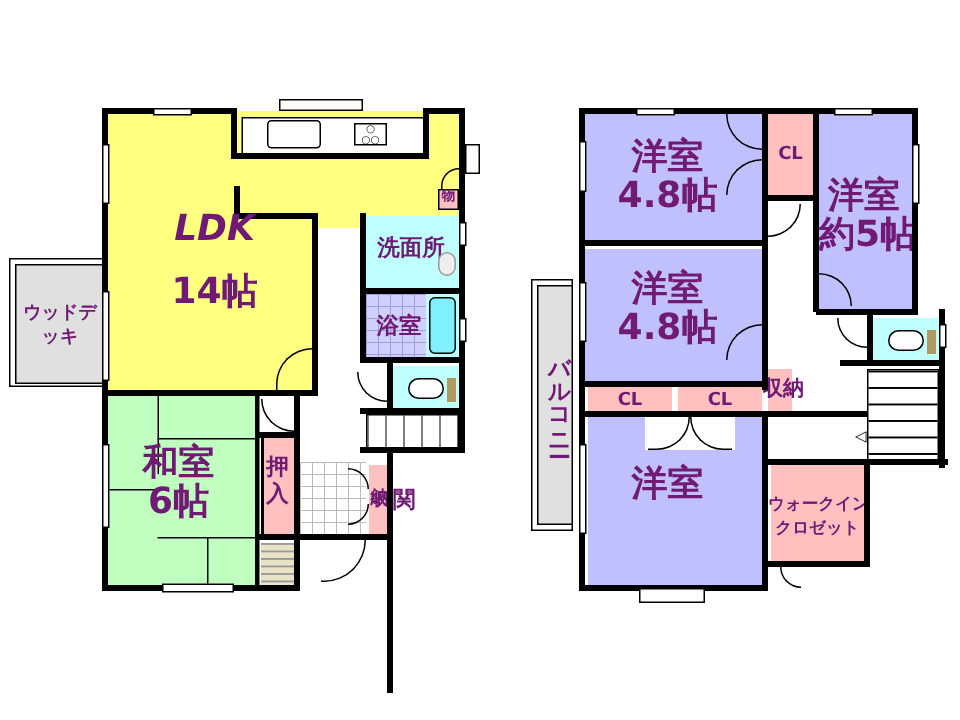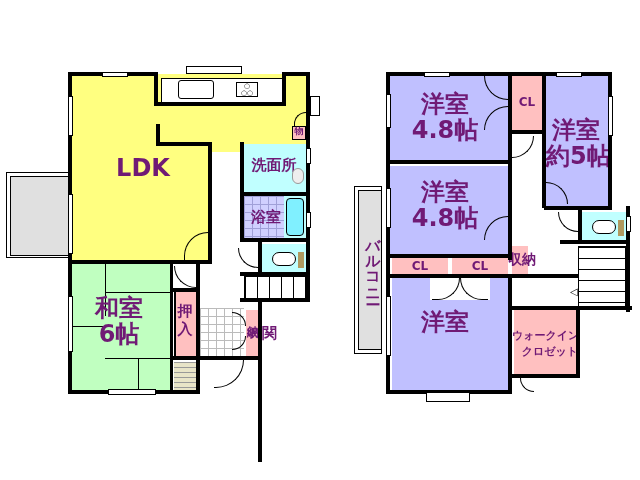--- a/index.html
+++ b/index.html
@@ -20,20 +20,21 @@
   .stairs-v { background-image: linear-gradient(#000 1px, transparent 1px); background-size: 100% 11px; }
   .tatami-line { position:absolute; background:#000; }
 </style>
 </head>
 <body>
 
 <div class="abs" style="left:0;top:0;width:320px;height:480px;">
 
   <div class="room" style="left:6px;top:172px;width:66px;height:86px;border:1px solid #000;background:#fff;"></div>
   <div class="room" style="left:10px;top:176px;width:60px;height:80px;background:#e0e0e0;border:1px solid #000;"></div>
+  <div class="label sm" style="left:12px;top:200px;width:56px;white-space:normal;font-size:12px;line-height:16px;">ウッドデッキ</div>
 
   <div class="room" style="left:72px;top:74px;width:138px;height:188px;background:#ffff80;"></div>
   <div class="room" style="left:150px;top:74px;width:160px;height:78px;background:#ffff80;"></div>
 
   <div class="abs" style="left:161px;top:78px;width:125px;height:26px;background:#fff;border:1px solid #000;"></div>
   <div class="abs" style="left:178px;top:80px;width:36px;height:19px;border:1px solid #000;border-radius:3px;background:#fff;"></div>
   <div class="abs" style="left:236px;top:82px;width:22px;height:15px;border:1px solid #000;background:#fff;font-size:7px;line-height:7px;text-align:center;">○<br>○○</div>
 
   <div class="wall" style="left:68px;top:72px;width:4px;height:192px;"></div>
   <div class="wall" style="left:68px;top:72px;width:88px;height:4px;"></div>
@@ -50,21 +51,22 @@
   <div class="win" style="left:186px;top:66px;width:56px;height:8px;"></div>
   <div class="win" style="left:102px;top:72px;width:26px;height:5px;"></div>
   <div class="win" style="left:68px;top:96px;width:5px;height:40px;"></div>
   <div class="win" style="left:68px;top:194px;width:5px;height:60px;"></div>
 
   <div class="room" style="left:292px;top:126px;width:14px;height:14px;background:#ffc0c0;border:1px solid #000;"></div>
   <div class="label" style="left:292px;top:127px;width:14px;font-size:9px;">物</div>
   <div class="door" style="left:294px;top:112px;width:12px;height:14px;border-radius:12px 0 0 0;border-right:none;border-bottom:none;"></div>
   <div class="door" style="left:310px;top:96px;width:10px;height:20px;border-left:1px solid #000;border-top:1px solid #000;"></div>
 
-  <div class="label big" style="left:100px;top:156px;width:86px;">LDK</div>
+  <div class="label big" style="left:100px;top:140px;width:86px;font-style:italic;">LDK</div>
+  <div class="label big" style="left:100px;top:182px;width:86px;">14帖</div>
 
   <div class="door" style="left:184px;top:232px;width:24px;height:28px;border-radius:24px 0 0 0;border-right:none;border-bottom:none;"></div>
 
   <div class="room" style="left:244px;top:144px;width:62px;height:50px;background:#c0ffff;"></div>
   <div class="label med" style="left:244px;top:158px;width:60px;">洗面所</div>
   <div class="abs" style="left:292px;top:168px;width:12px;height:16px;border:1px solid #999;border-radius:6px;background:#eee;"></div>
 
   <div class="room grid-tile" style="left:244px;top:196px;width:40px;height:42px;background-color:#d0d0ff;"></div>
   <div class="room" style="left:284px;top:196px;width:22px;height:42px;background:#c0ffff;"></div>
   <div class="abs" style="left:286px;top:198px;width:18px;height:38px;background:#80f0ff;border:1px solid #000;border-radius:4px;"></div>
@@ -149,21 +151,21 @@
   <div class="label med" style="left:180px;top:252px;width:44px;font-size:14px;">収納</div>
 
   <div class="room" style="left:72px;top:278px;width:116px;height:114px;background:#c0c0ff;"></div>
   <div class="abs" style="left:110px;top:278px;width:60px;height:22px;background:#fff;"></div>
   <div class="door" style="left:112px;top:278px;width:28px;height:22px;border-radius:0 0 28px 0;border-top:none;border-left:none;"></div>
   <div class="door" style="left:140px;top:278px;width:28px;height:22px;border-radius:0 0 0 28px;border-top:none;border-right:none;"></div>
   <div class="label big" style="left:90px;top:310px;width:70px;">洋室</div>
 
   <div class="room" style="left:194px;top:310px;width:62px;height:66px;background:#ffc0c0;"></div>
   <div class="label sm" style="left:192px;top:330px;width:66px;font-size:11px;">ウォークイン</div>
-  <div class="label sm" style="left:192px;top:346px;width:66px;font-size:11px;text-align:right;">クロゼット</div>
+  <div class="label sm" style="left:192px;top:346px;width:66px;font-size:11px;">クロゼット</div>
   <div class="door" style="left:200px;top:378px;width:14px;height:14px;border-radius:0 0 0 14px;border-top:none;border-right:none;"></div>
 
   <div class="room" style="left:262px;top:212px;width:44px;height:28px;background:#c0ffff;"></div>
   <div class="abs" style="left:272px;top:220px;width:24px;height:14px;border:1px solid #000;border-radius:7px;background:#fff;"></div>
   <div class="abs" style="left:298px;top:220px;width:6px;height:16px;background:#b09a60;"></div>
   <div class="door" style="left:238px;top:212px;width:20px;height:20px;border-radius:0 0 0 20px;border-top:none;border-right:none;"></div>
 
   <div class="abs stairs-v" style="left:258px;top:246px;width:48px;height:62px;border:1px solid #000;"></div>
   <div class="abs" style="left:250px;top:286px;width:14px;font-size:10px;">◁</div>
 

